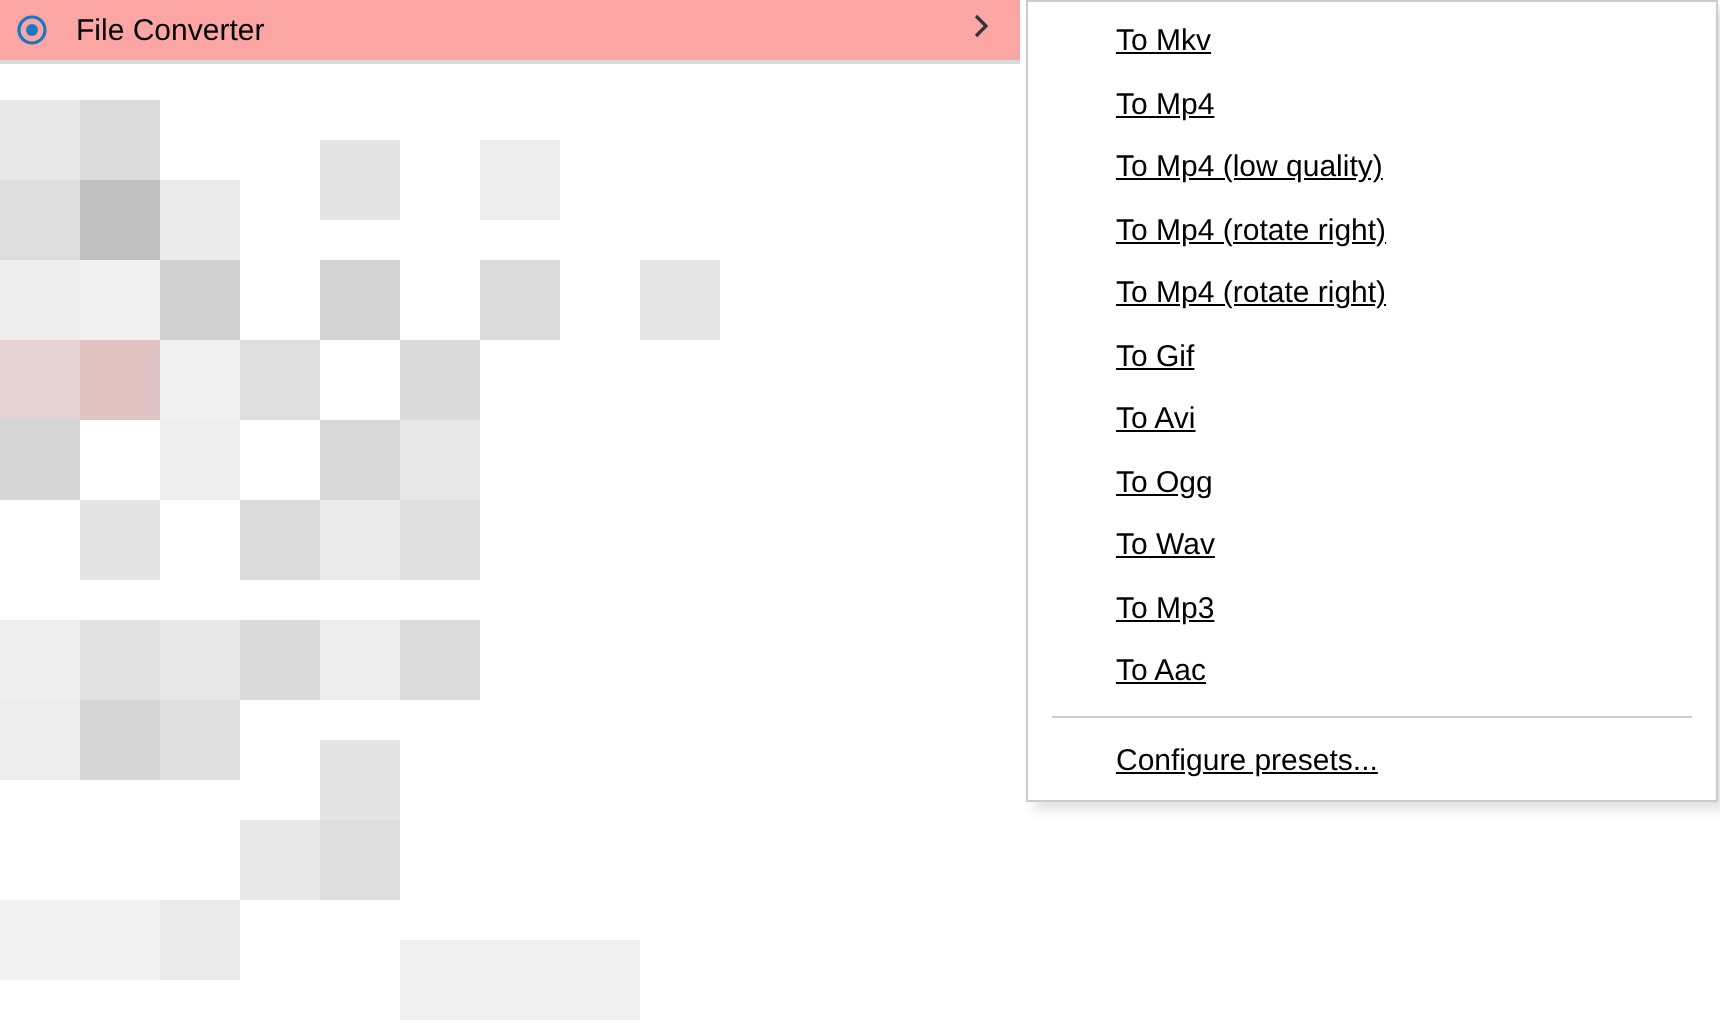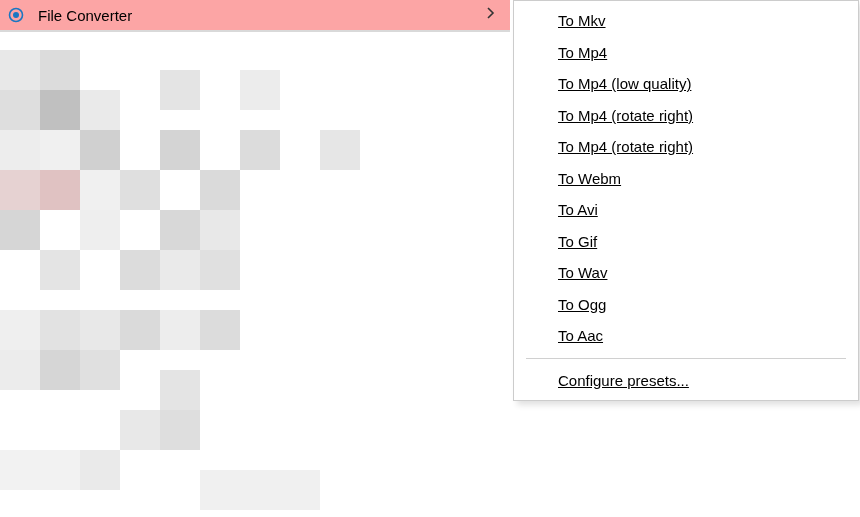--- a/index.html
+++ b/index.html
@@ -177,33 +177,33 @@
   <div class="submenu-item">
     <span>To Mp4 (low quality)</span>
   </div>
   <div class="submenu-item">
     <span>To Mp4 (rotate right)</span>
   </div>
   <div class="submenu-item">
     <span>To Mp4 (rotate right)</span>
   </div>
   <div class="submenu-item">
-    <span>To Webm</span>
+    <span>To Gif</span>
   </div>
   <div class="submenu-item">
     <span>To Avi</span>
   </div>
   <div class="submenu-item">
-    <span>To Gif</span>
+    <span>To Ogg</span>
   </div>
   <div class="submenu-item">
     <span>To Wav</span>
   </div>
   <div class="submenu-item">
-    <span>To Ogg</span>
+    <span>To Mp3</span>
   </div>
   <div class="submenu-item">
     <span>To Aac</span>
   </div>
   <div class="submenu-separator"></div>
   <div class="submenu-item">
     <span>Configure presets...</span>
   </div>
 </div>
 

